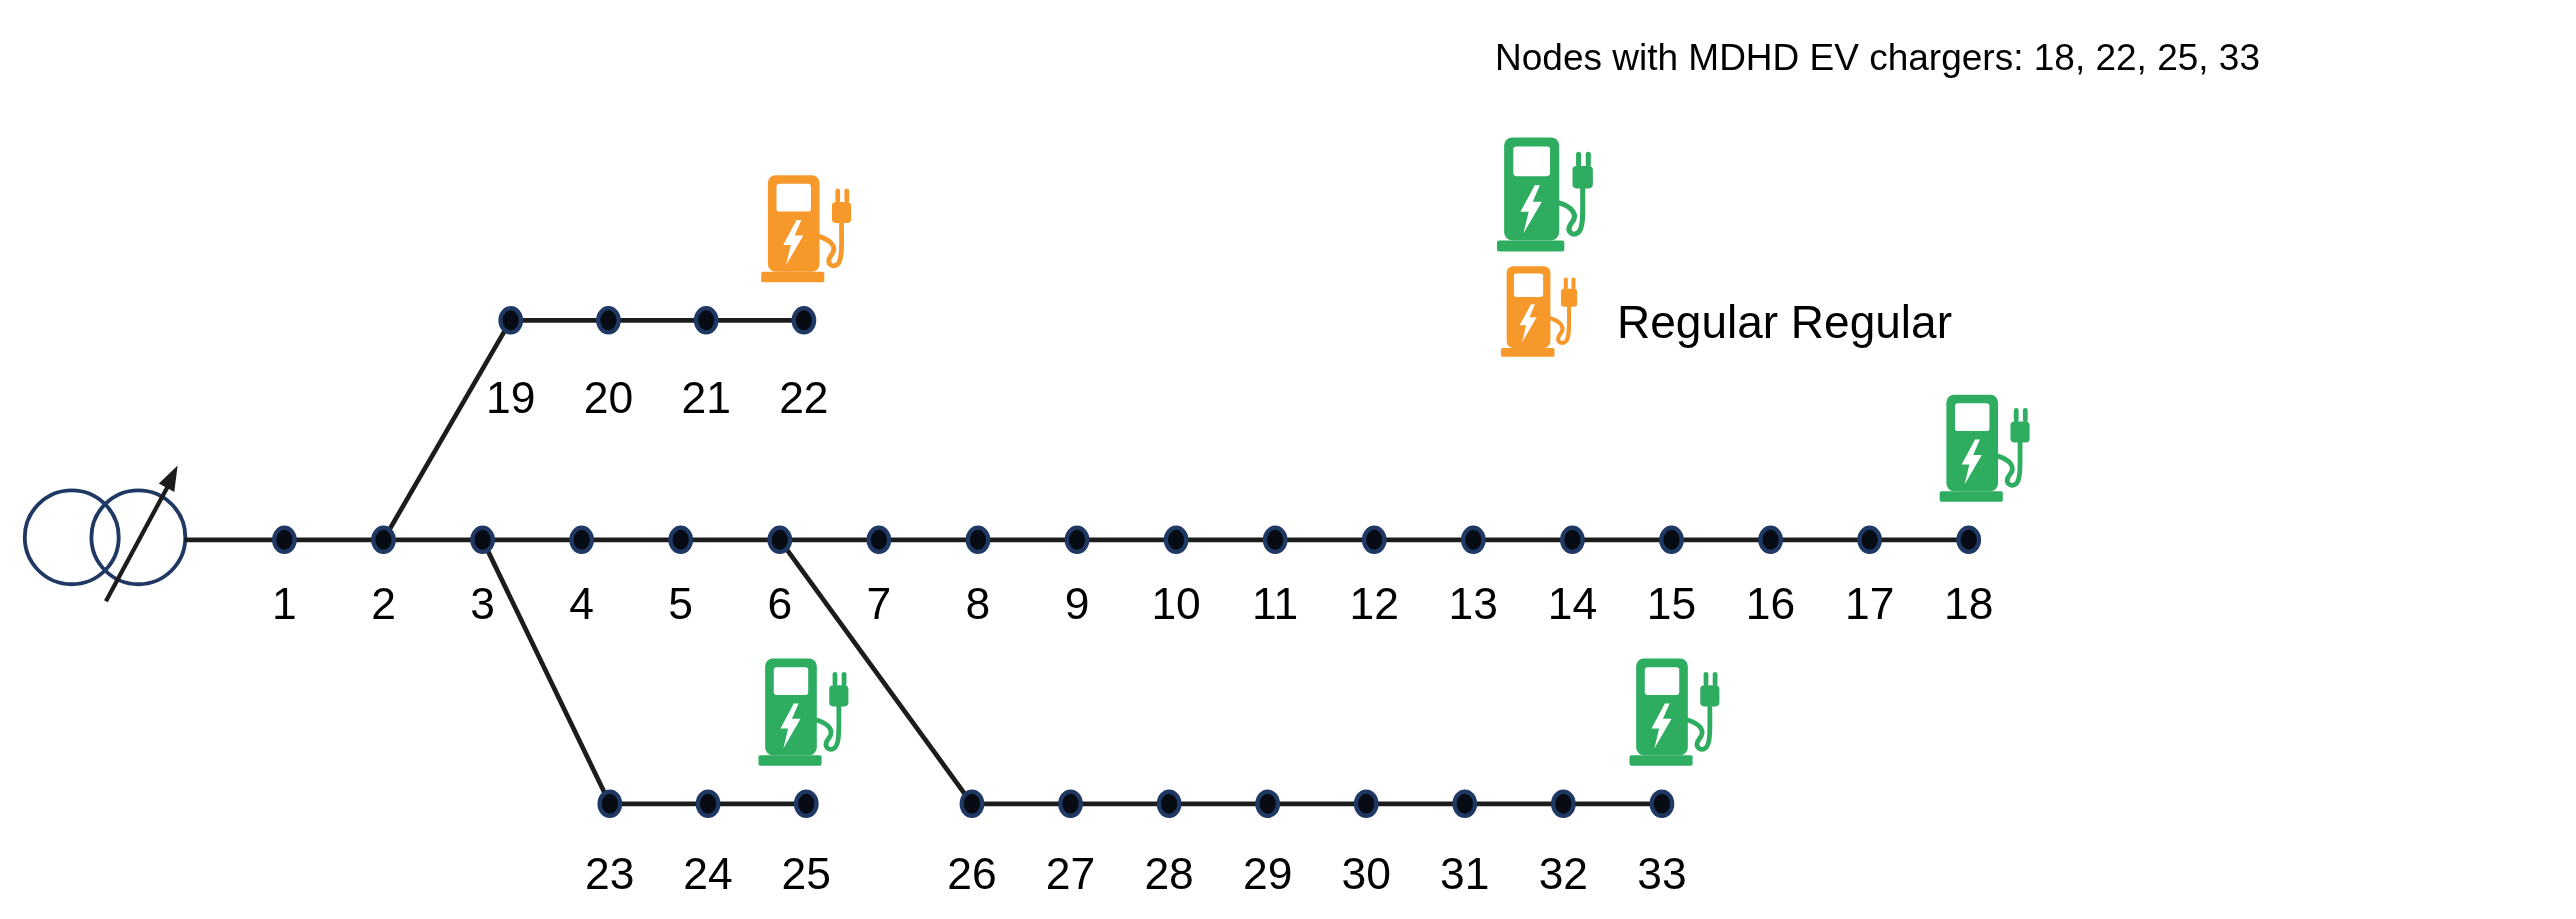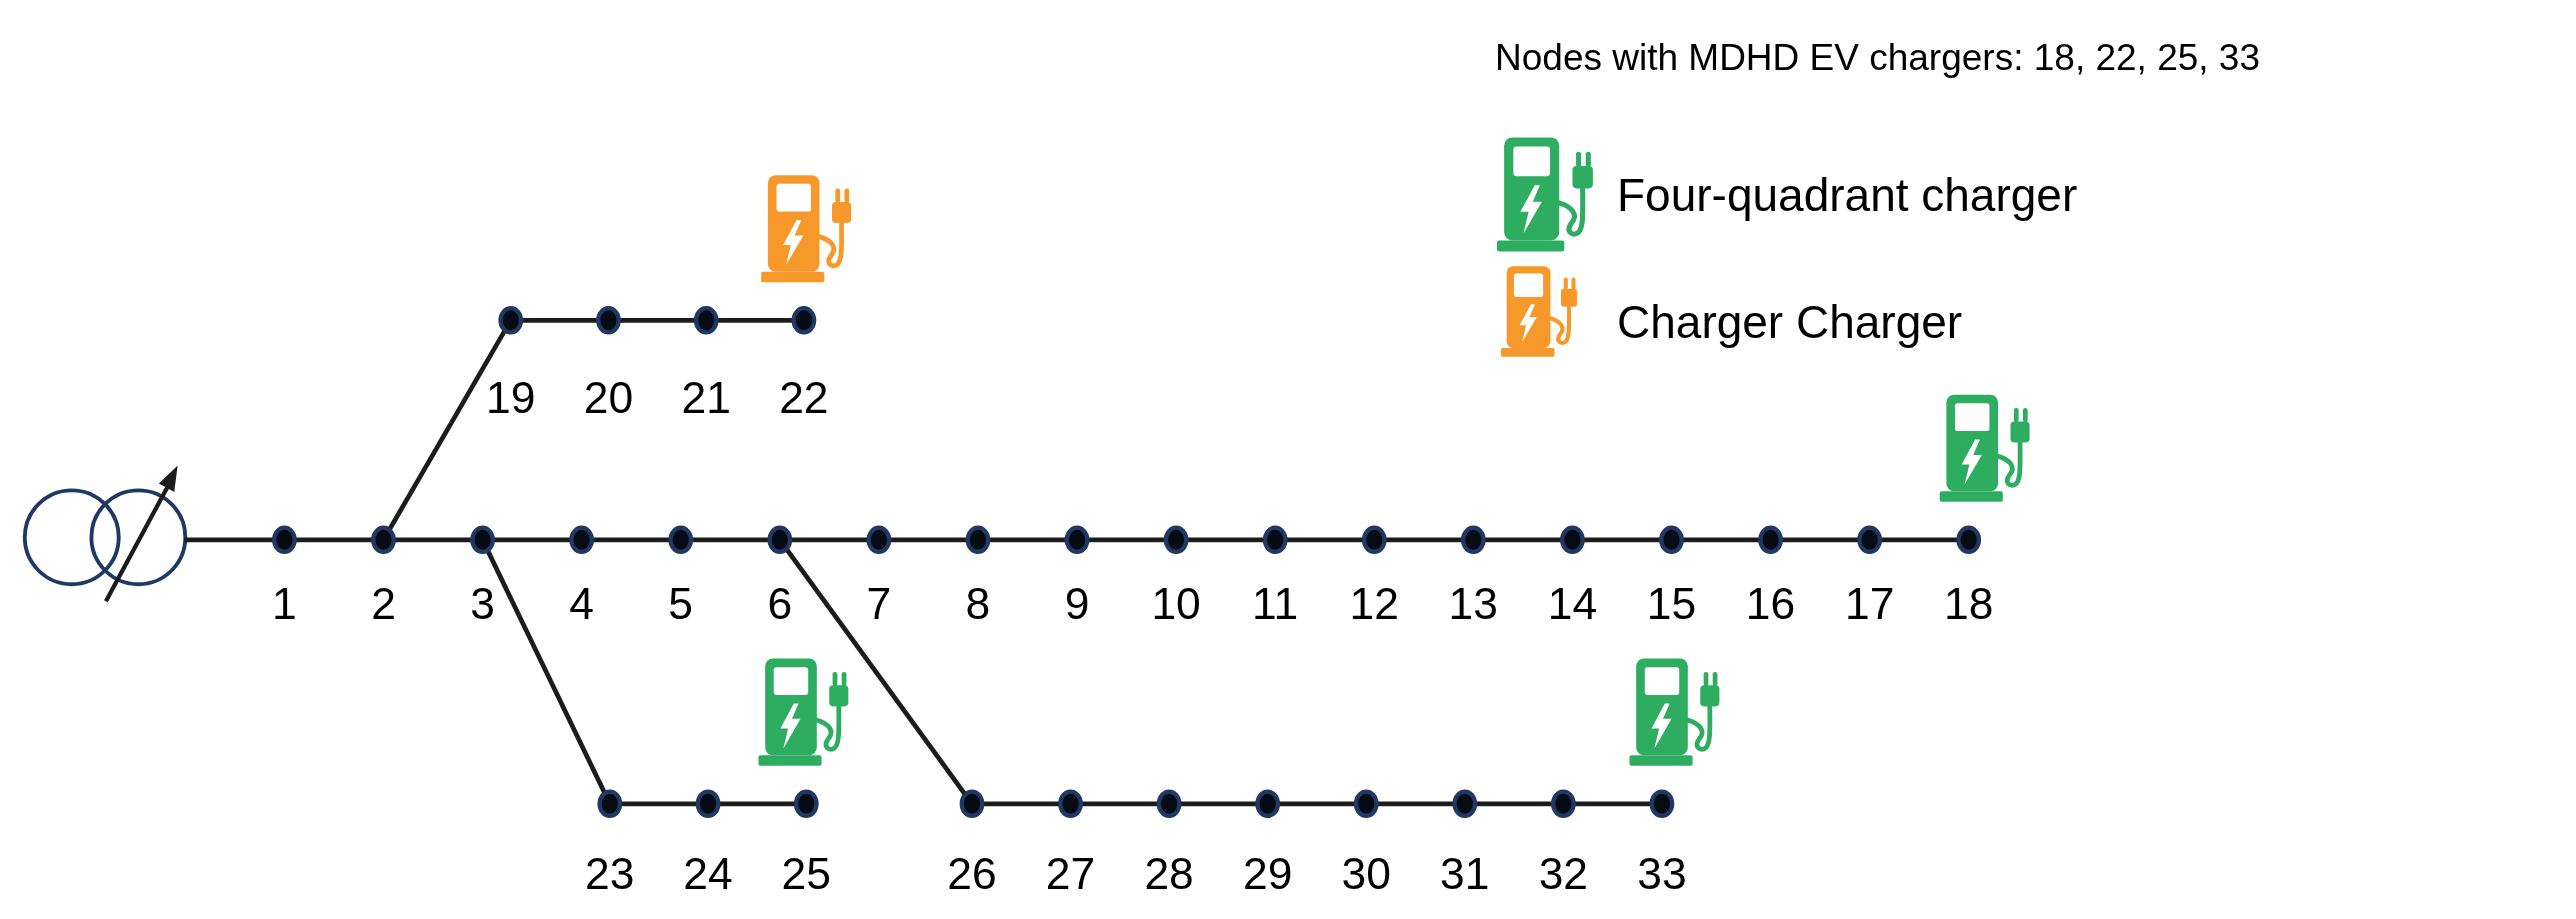--- a/index.html
+++ b/index.html
@@ -177,31 +177,30 @@
           <rect x="7" y="0" width="54" height="101" rx="8" fill="var(--c-green)"></rect>
           <rect x="16" y="9" width="36" height="29" rx="3" fill="#ffffff"></rect>
           <polygon points="37,47 23,73 31,73 26,94 44,63 35,63 42,47" fill="#ffffff"></polygon>
           <path d="M60,64 C74,68 80,76 73,84 C67,92 74,98 80,93 C85,88 84,72 84,50" stroke="var(--c-green)" stroke-width="5" fill="none" stroke-linecap="round"></path>
           <rect x="74" y="28" width="20" height="22" rx="4" fill="var(--c-green)"></rect>
           <rect x="77.5" y="14" width="5" height="15" rx="2.5" fill="var(--c-green)"></rect>
           <rect x="87" y="14" width="5" height="15" rx="2.5" fill="var(--c-green)"></rect>
         </g>
       </svg>
     </span>
-  <div class="legend-label" id="legend-label-0">Four-quadrant charger</div>
 
   <span class="legend-icon" id="legend-icon-regular">
       <svg viewBox="0 0 100 112">
         <g>
           <rect x="0" y="101" width="66" height="11" rx="2" fill="var(--c-orange)"></rect>
           <rect x="7" y="0" width="54" height="101" rx="8" fill="var(--c-orange)"></rect>
           <rect x="16" y="9" width="36" height="29" rx="3" fill="#ffffff"></rect>
           <polygon points="37,47 23,73 31,73 26,94 44,63 35,63 42,47" fill="#ffffff"></polygon>
           <path d="M60,64 C74,68 80,76 73,84 C67,92 74,98 80,93 C85,88 84,72 84,50" stroke="var(--c-orange)" stroke-width="5" fill="none" stroke-linecap="round"></path>
           <rect x="74" y="28" width="20" height="22" rx="4" fill="var(--c-orange)"></rect>
           <rect x="77.5" y="14" width="5" height="15" rx="2.5" fill="var(--c-orange)"></rect>
           <rect x="87" y="14" width="5" height="15" rx="2.5" fill="var(--c-orange)"></rect>
         </g>
       </svg>
     </span>
-  <div class="legend-label" id="legend-label-1">Charger Charger</div>
+  <div class="legend-label" id="legend-label-1">Regular Regular</div>
 </div>
 
 
 </body></html>

